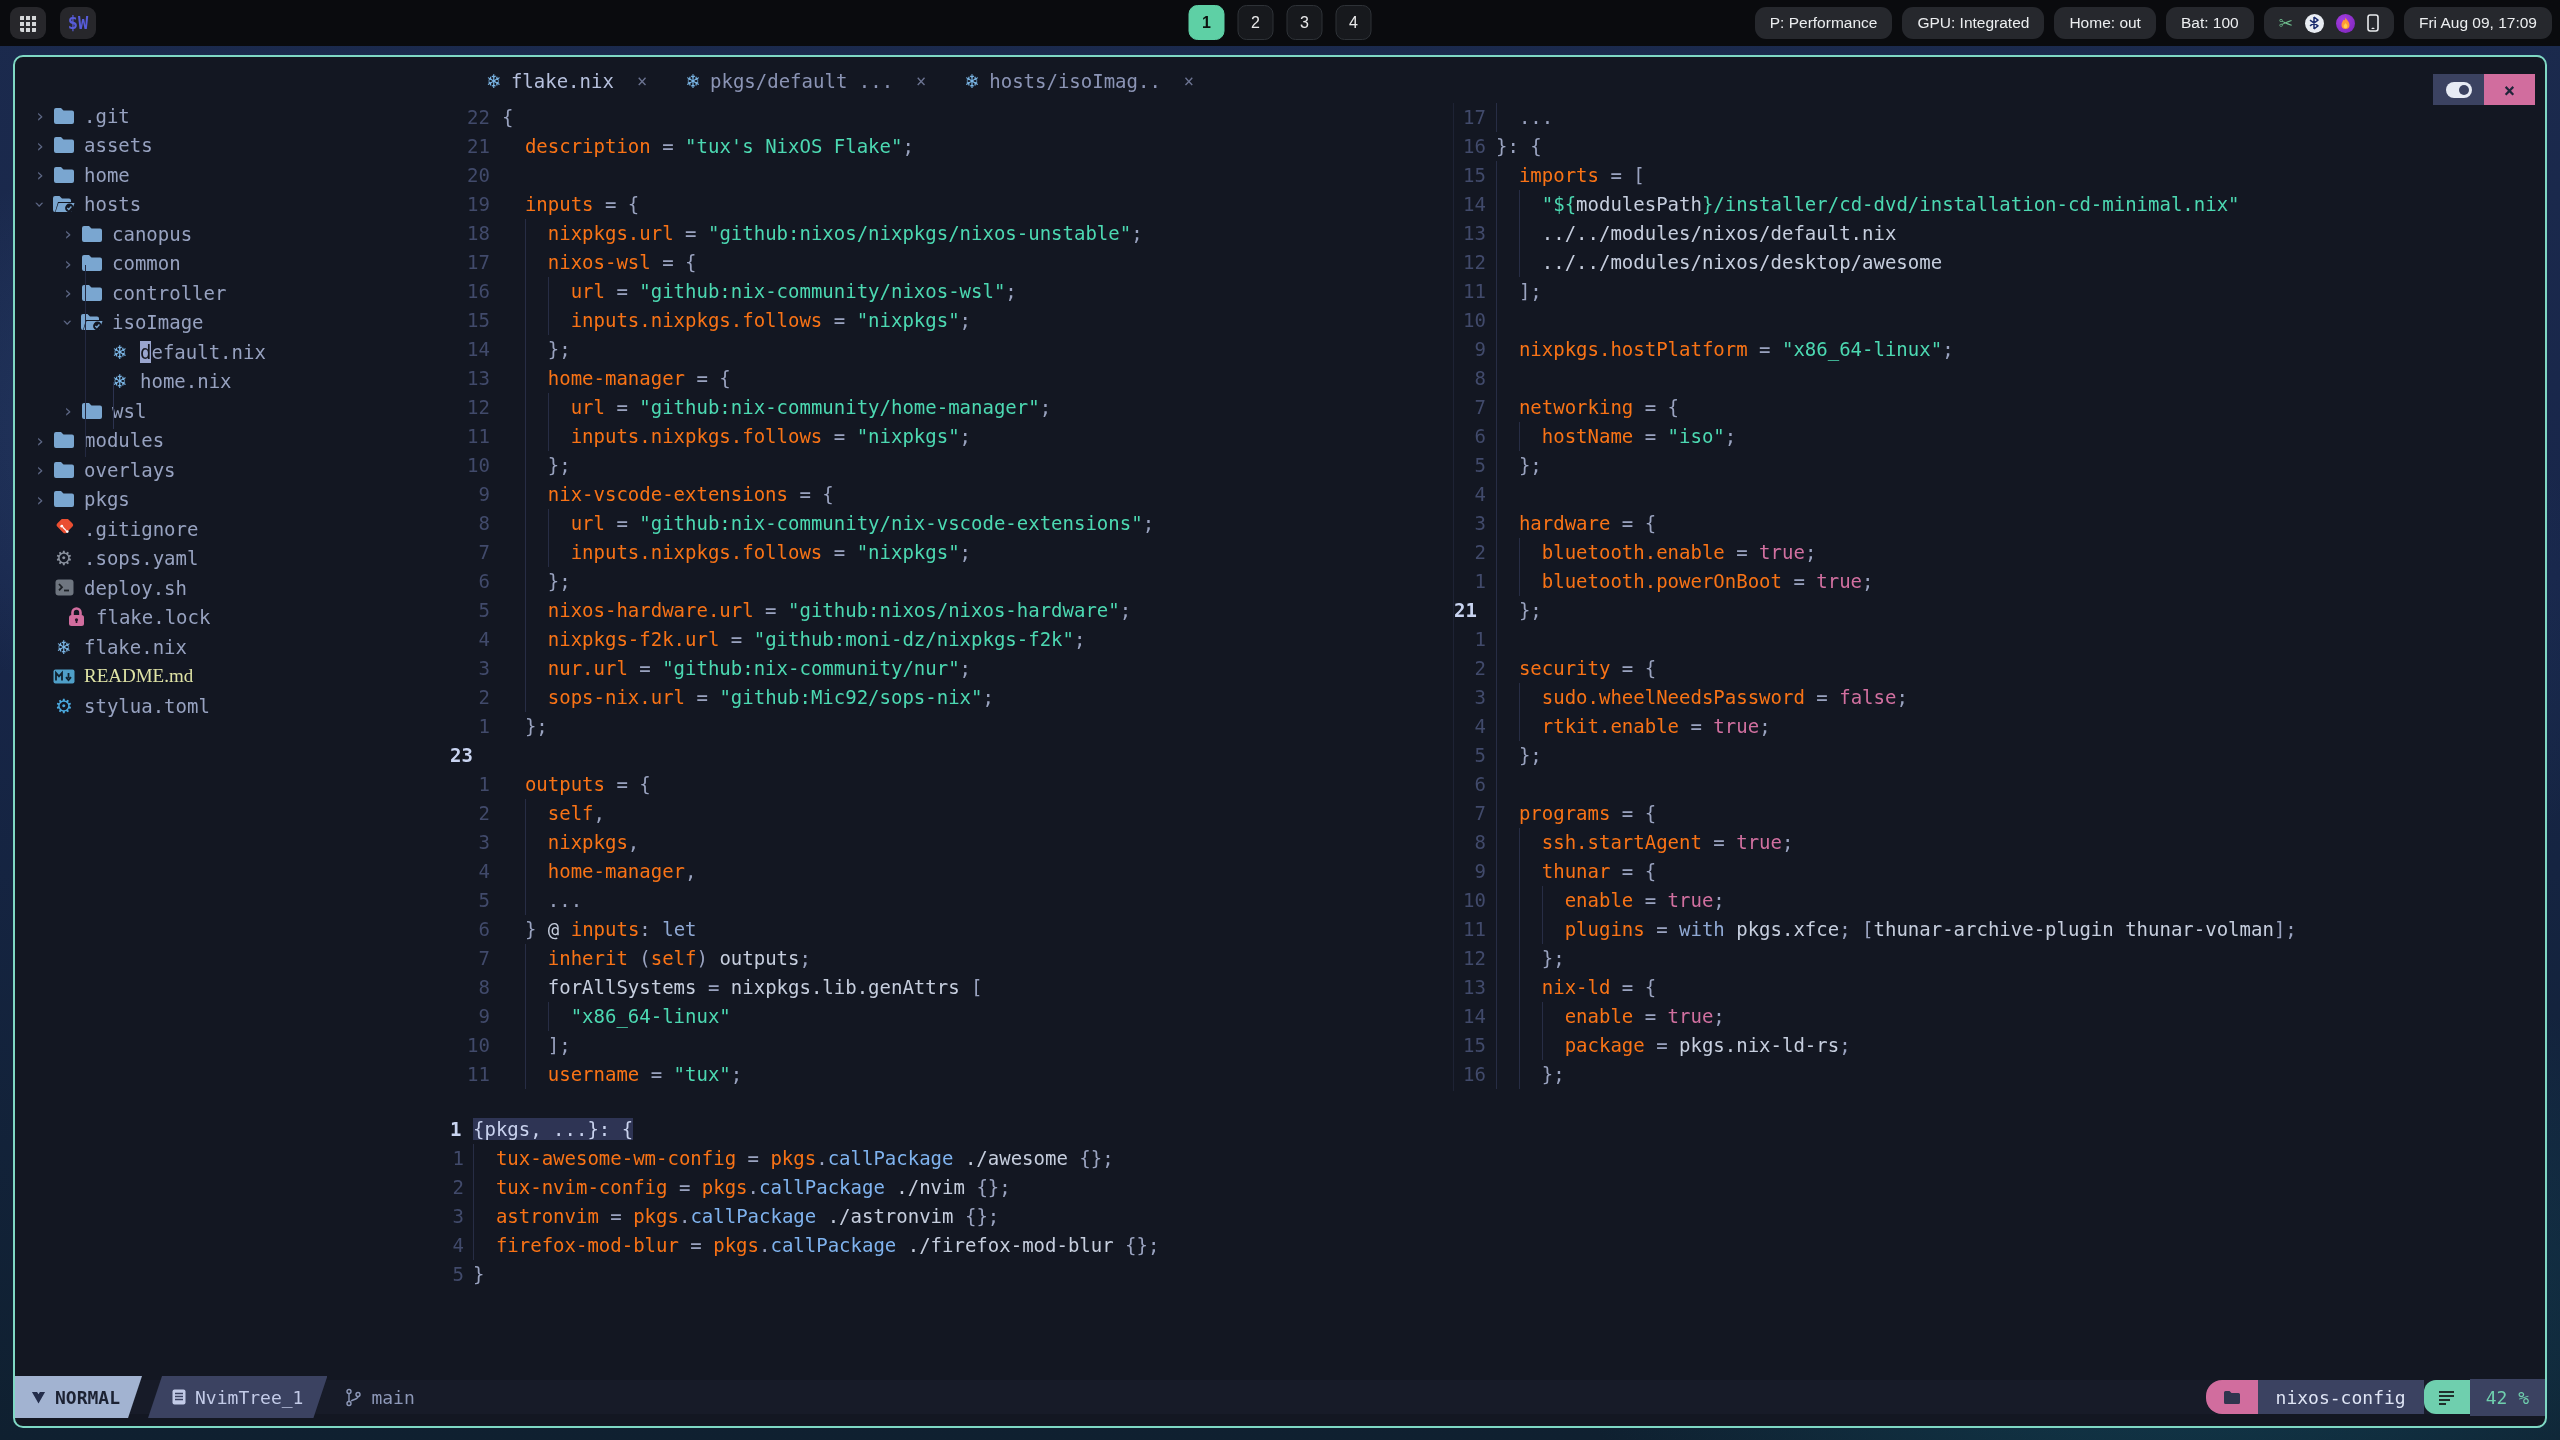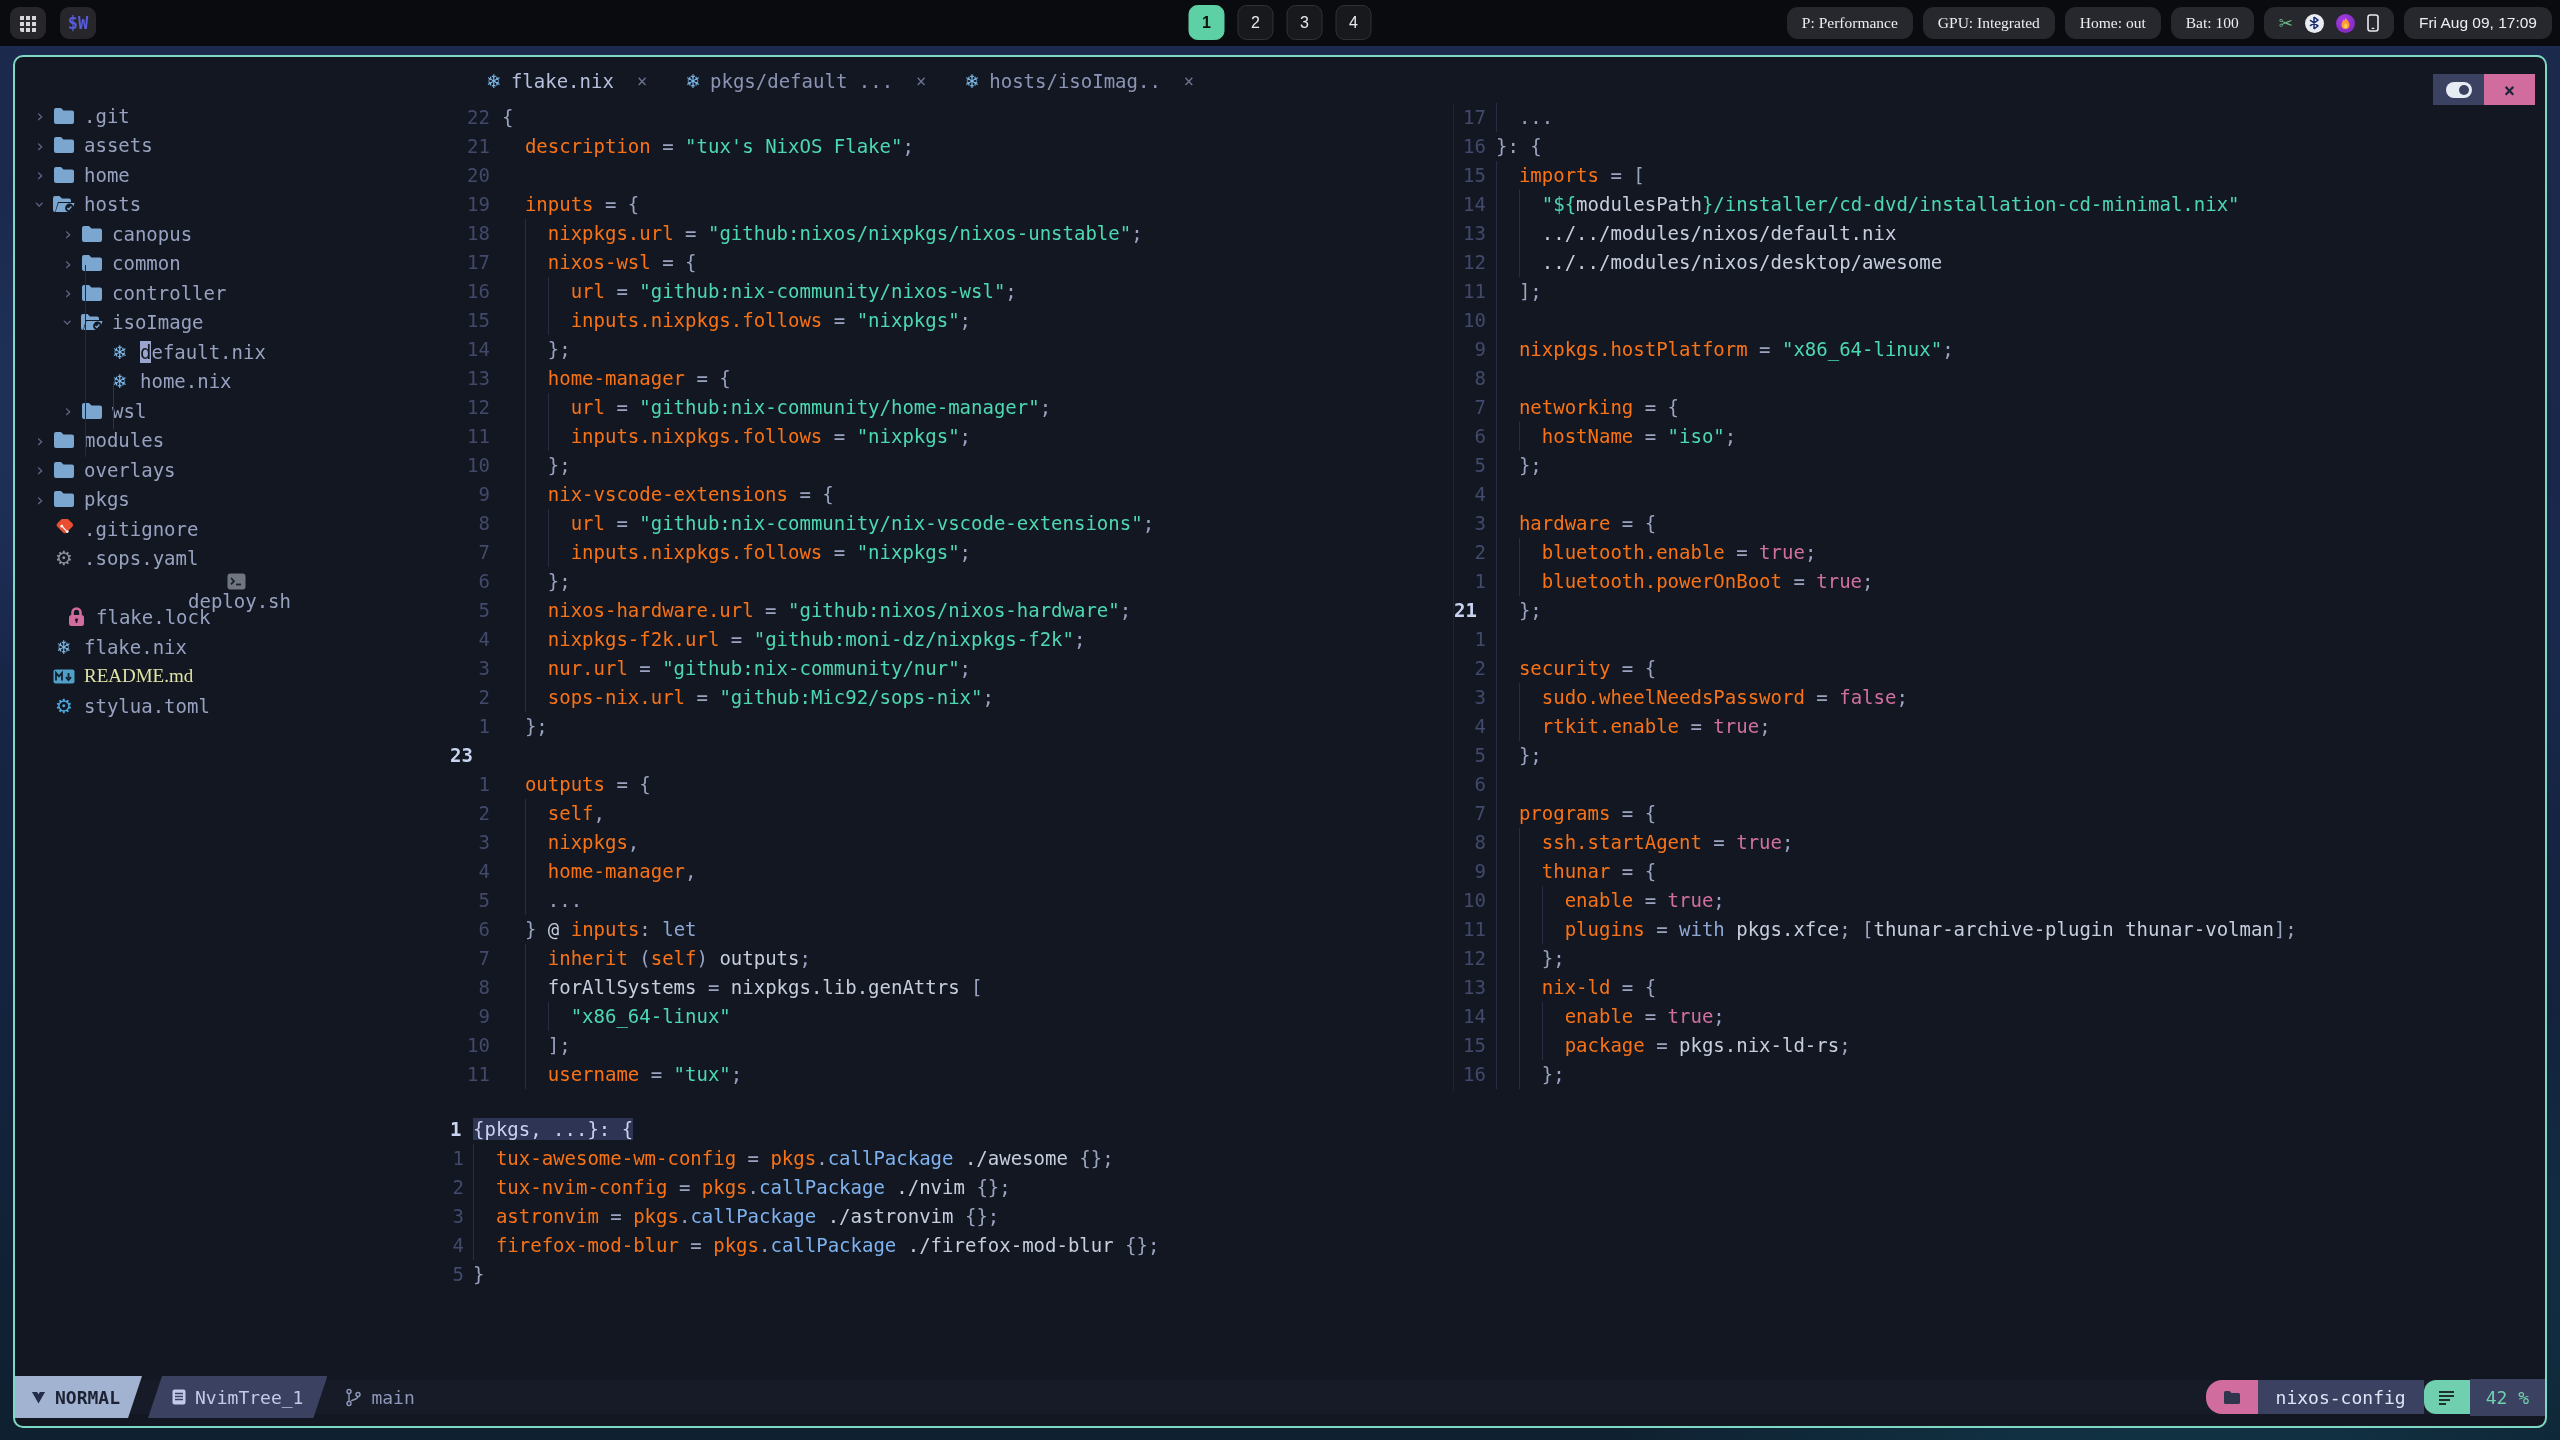--- a/index.html
+++ b/index.html
@@ -104,21 +104,21 @@
       <span class="logo-glyph">$W</span>
     </div>
   </div>
   <div class="tb-center" id="workspaces">
       <div class="ws active">1</div>
       <div class="ws">2</div>
       <div class="ws">3</div>
       <div class="ws">4</div>
     </div>
   <div class="tb-right">
-    <div id="status-pills" style="display:flex;gap:10px;font-family:Liberation Serif, serif;">
+    <div id="status-pills" style="display:flex;gap:10px;">
         <div class="pill">P: Performance</div>
         <div class="pill">GPU: Integrated</div>
         <div class="pill">Home: out</div>
         <div class="pill">Bat: 100</div>
       </div>
     <div class="pill">
       <span class="scissors">✂</span>
       <span class="circ bt-circ">
         <svg width="12" height="14" viewBox="0 0 12 14">
             <path d="M6 1 L6 13 M6 1 L10 4.2 L2 9.8 M6 13 L10 9.8 L2 4.2" stroke="#1b2c6e" stroke-width="1.5" fill="none" stroke-linejoin="round"></path>
@@ -189,21 +189,21 @@
         <div class="trow" style="padding-left: 14px;"><span class="chev">›</span><span class="ticon"><svg width="22" height="18" viewBox="0 0 22 18">
               <path d="M1 3 a2 2 0 0 1 2-2 h5 l2.5 2.5 H19 a2 2 0 0 1 2 2 V15 a2 2 0 0 1-2 2 H3 a2 2 0 0 1-2-2 Z" fill="#7aa6d0"></path>
             </svg></span><span class="tname">pkgs</span></div>
         <div class="trow" style="padding-left: 14px;"><span class="chev"></span><span class="ticon"><svg width="19" height="19" viewBox="0 0 19 19">
               <rect x="4" y="-1" width="13" height="13" rx="2.5" transform="rotate(45 9.5 5)" fill="#ea4e31"></rect>
               <circle cx="6.8" cy="7.2" r="1.4" fill="#fff"></circle>
               <circle cx="12.2" cy="12.6" r="1.4" fill="#fff"></circle>
               <path d="M7.8 8.2 l3.4 3.4" stroke="#fff" stroke-width="1.3"></path>
             </svg></span><span class="tname">.gitignore</span></div>
         <div class="trow" style="padding-left: 14px;"><span class="chev"></span><span class="ticon"><span style="color:#8a919e;font-family:'DejaVu Sans',sans-serif;font-size:20px;">⚙</span></span><span class="tname">.sops.yaml</span></div>
-        <div class="trow" style="padding-left: 14px; flex-direction: column;"><span class="chev"></span><span class="ticon"><svg width="19" height="17" viewBox="0 0 19 17">
+        <div class="trow" style="padding-left: 14px;"><span class="chev"></span><span class="ticon"><svg width="19" height="17" viewBox="0 0 19 17">
               <rect x="0.5" y="0.5" width="18" height="16" rx="3" fill="#6f7680"></rect>
               <path d="M4 5 l3 3.2 -3 3.2" stroke="#1d2126" stroke-width="1.8" fill="none"></path>
               <path d="M9 11.5 h5" stroke="#1d2126" stroke-width="1.8"></path>
             </svg></span><span class="tname">deploy.sh</span></div>
         <div class="trow" style="padding-left: 26px;"><span class="chev"></span><span class="ticon"><svg width="17" height="20" viewBox="0 0 17 20">
               <rect x="1" y="8" width="15" height="11" rx="2.5" fill="#d16d9e"></rect>
               <path d="M4.5 8 V5.5 a4 4 0 0 1 8 0 V8" stroke="#d16d9e" stroke-width="2.6" fill="none"></path>
               <circle cx="8.5" cy="12.8" r="1.6" fill="#28182a"></circle>
               <rect x="7.7" y="13.4" width="1.6" height="2.6" fill="#28182a"></rect>
             </svg></span><span class="tname">flake.lock</span></div>

